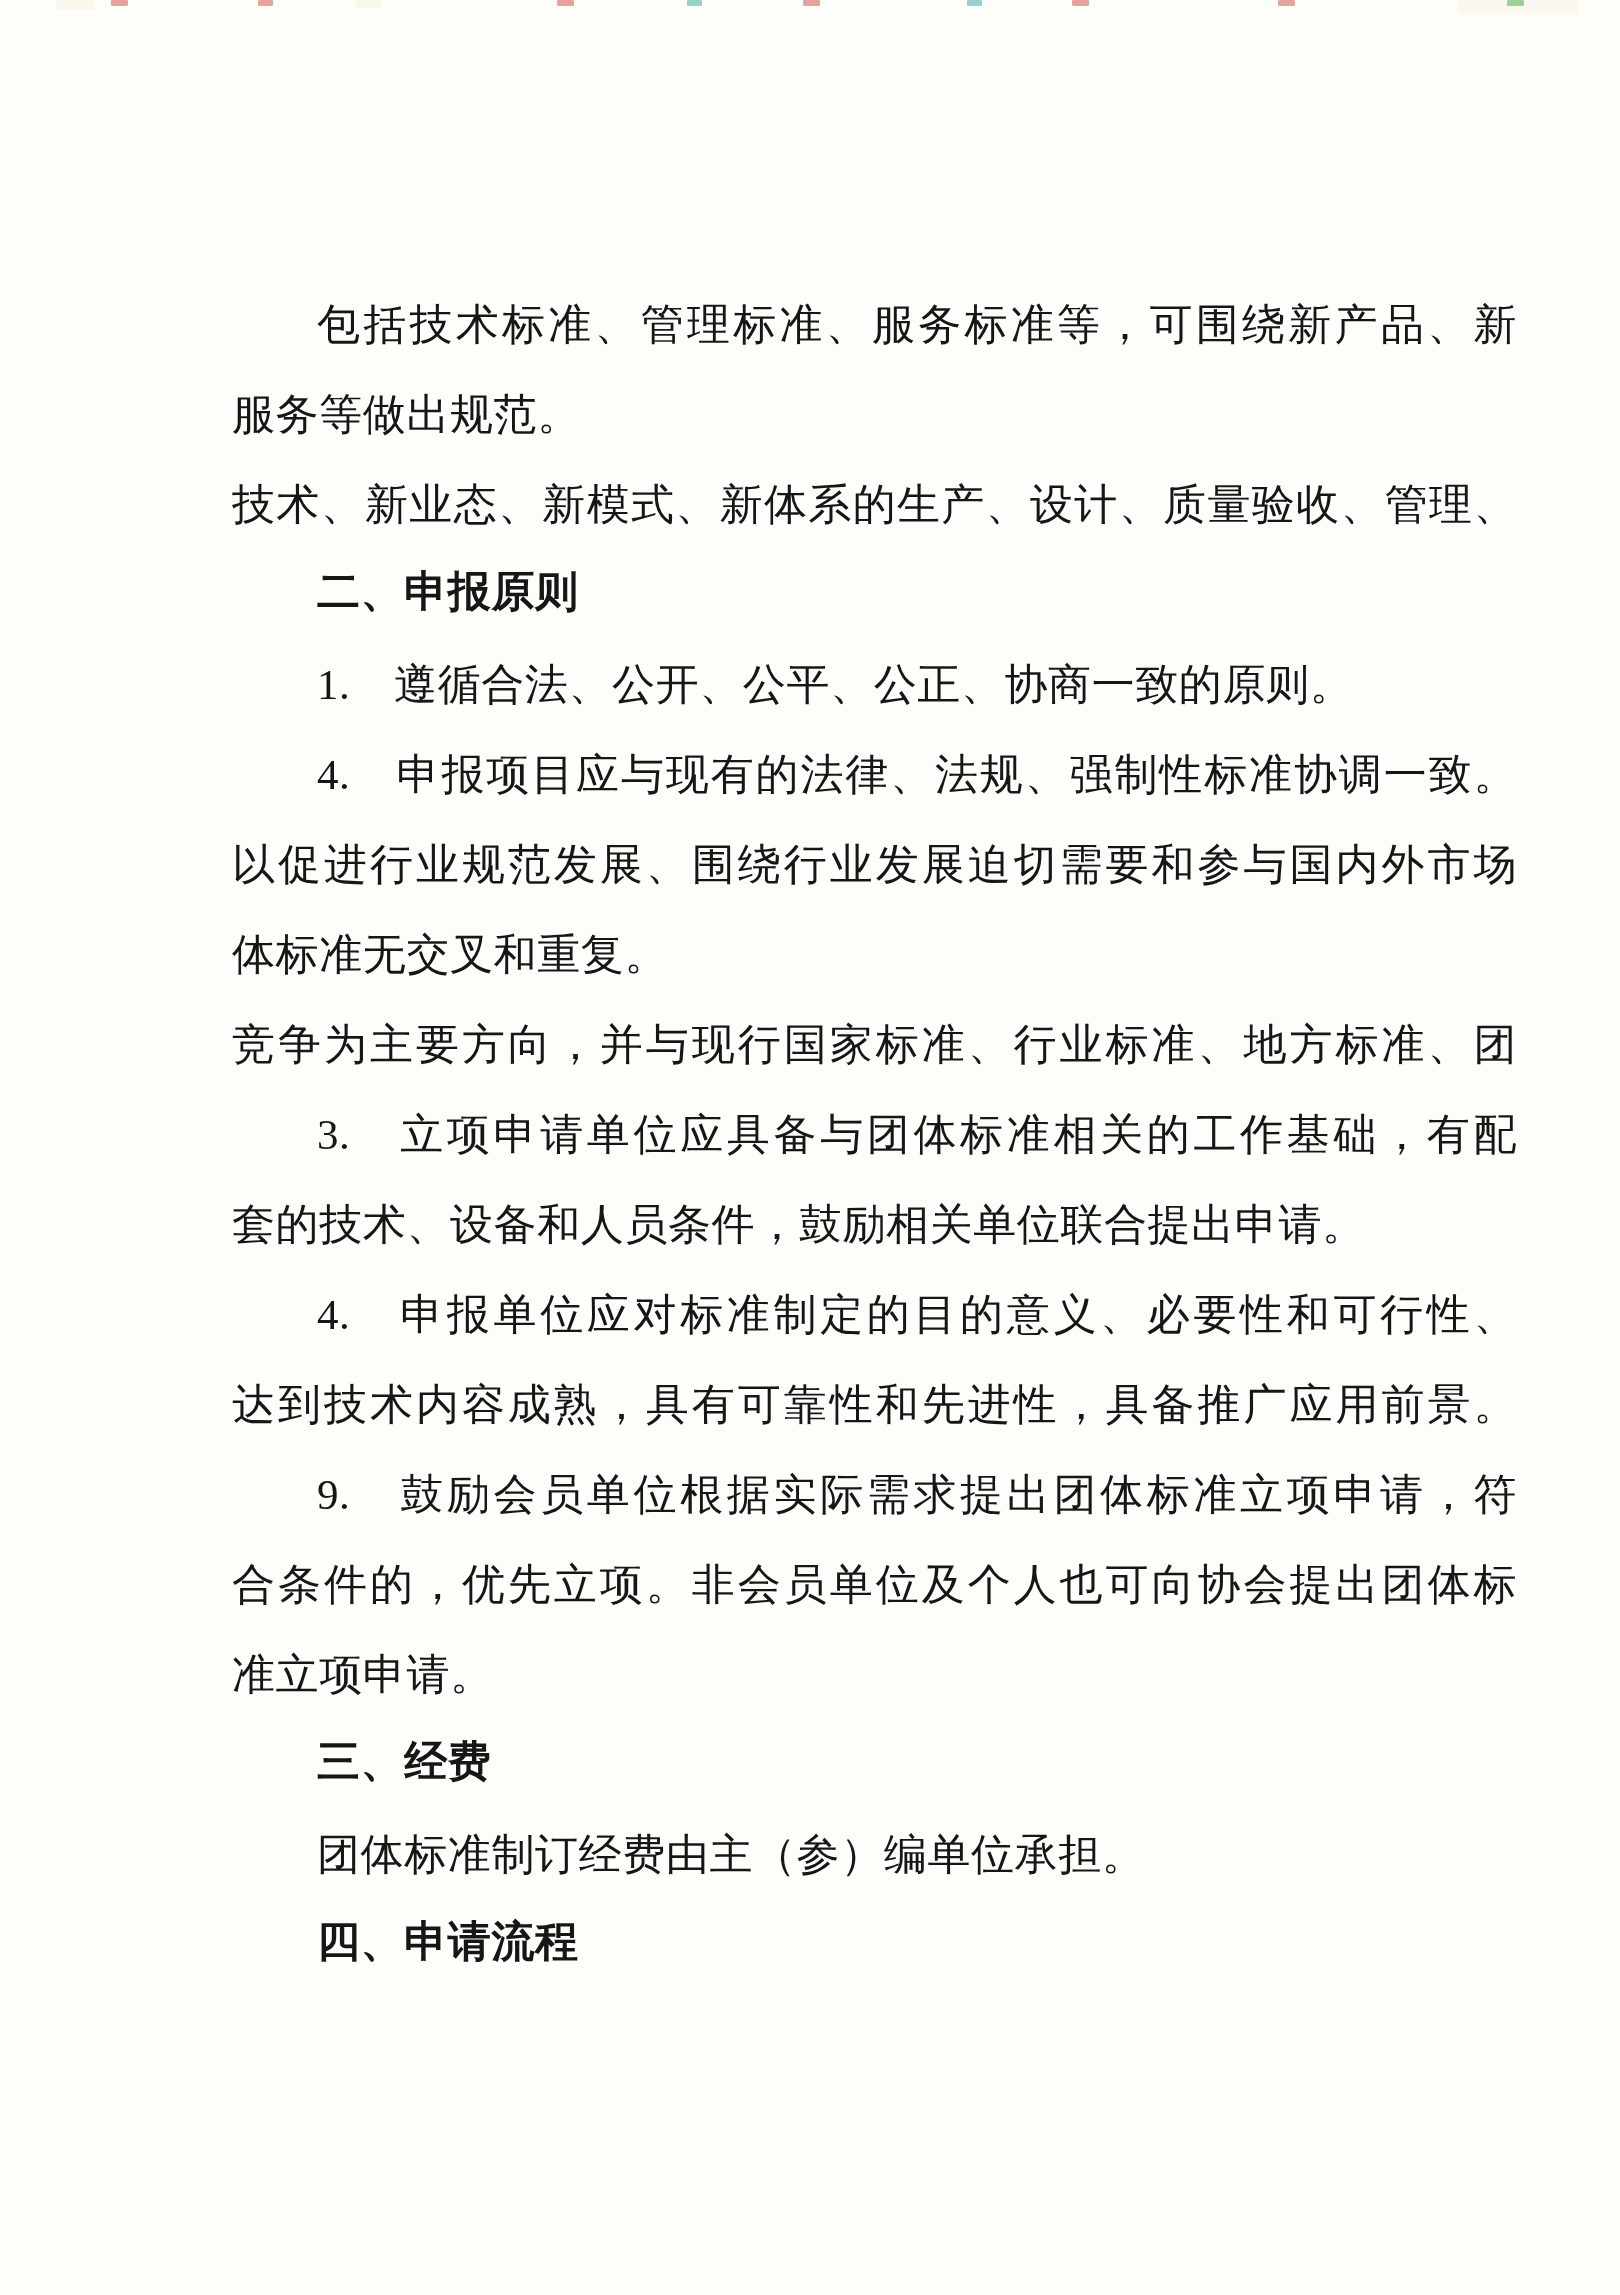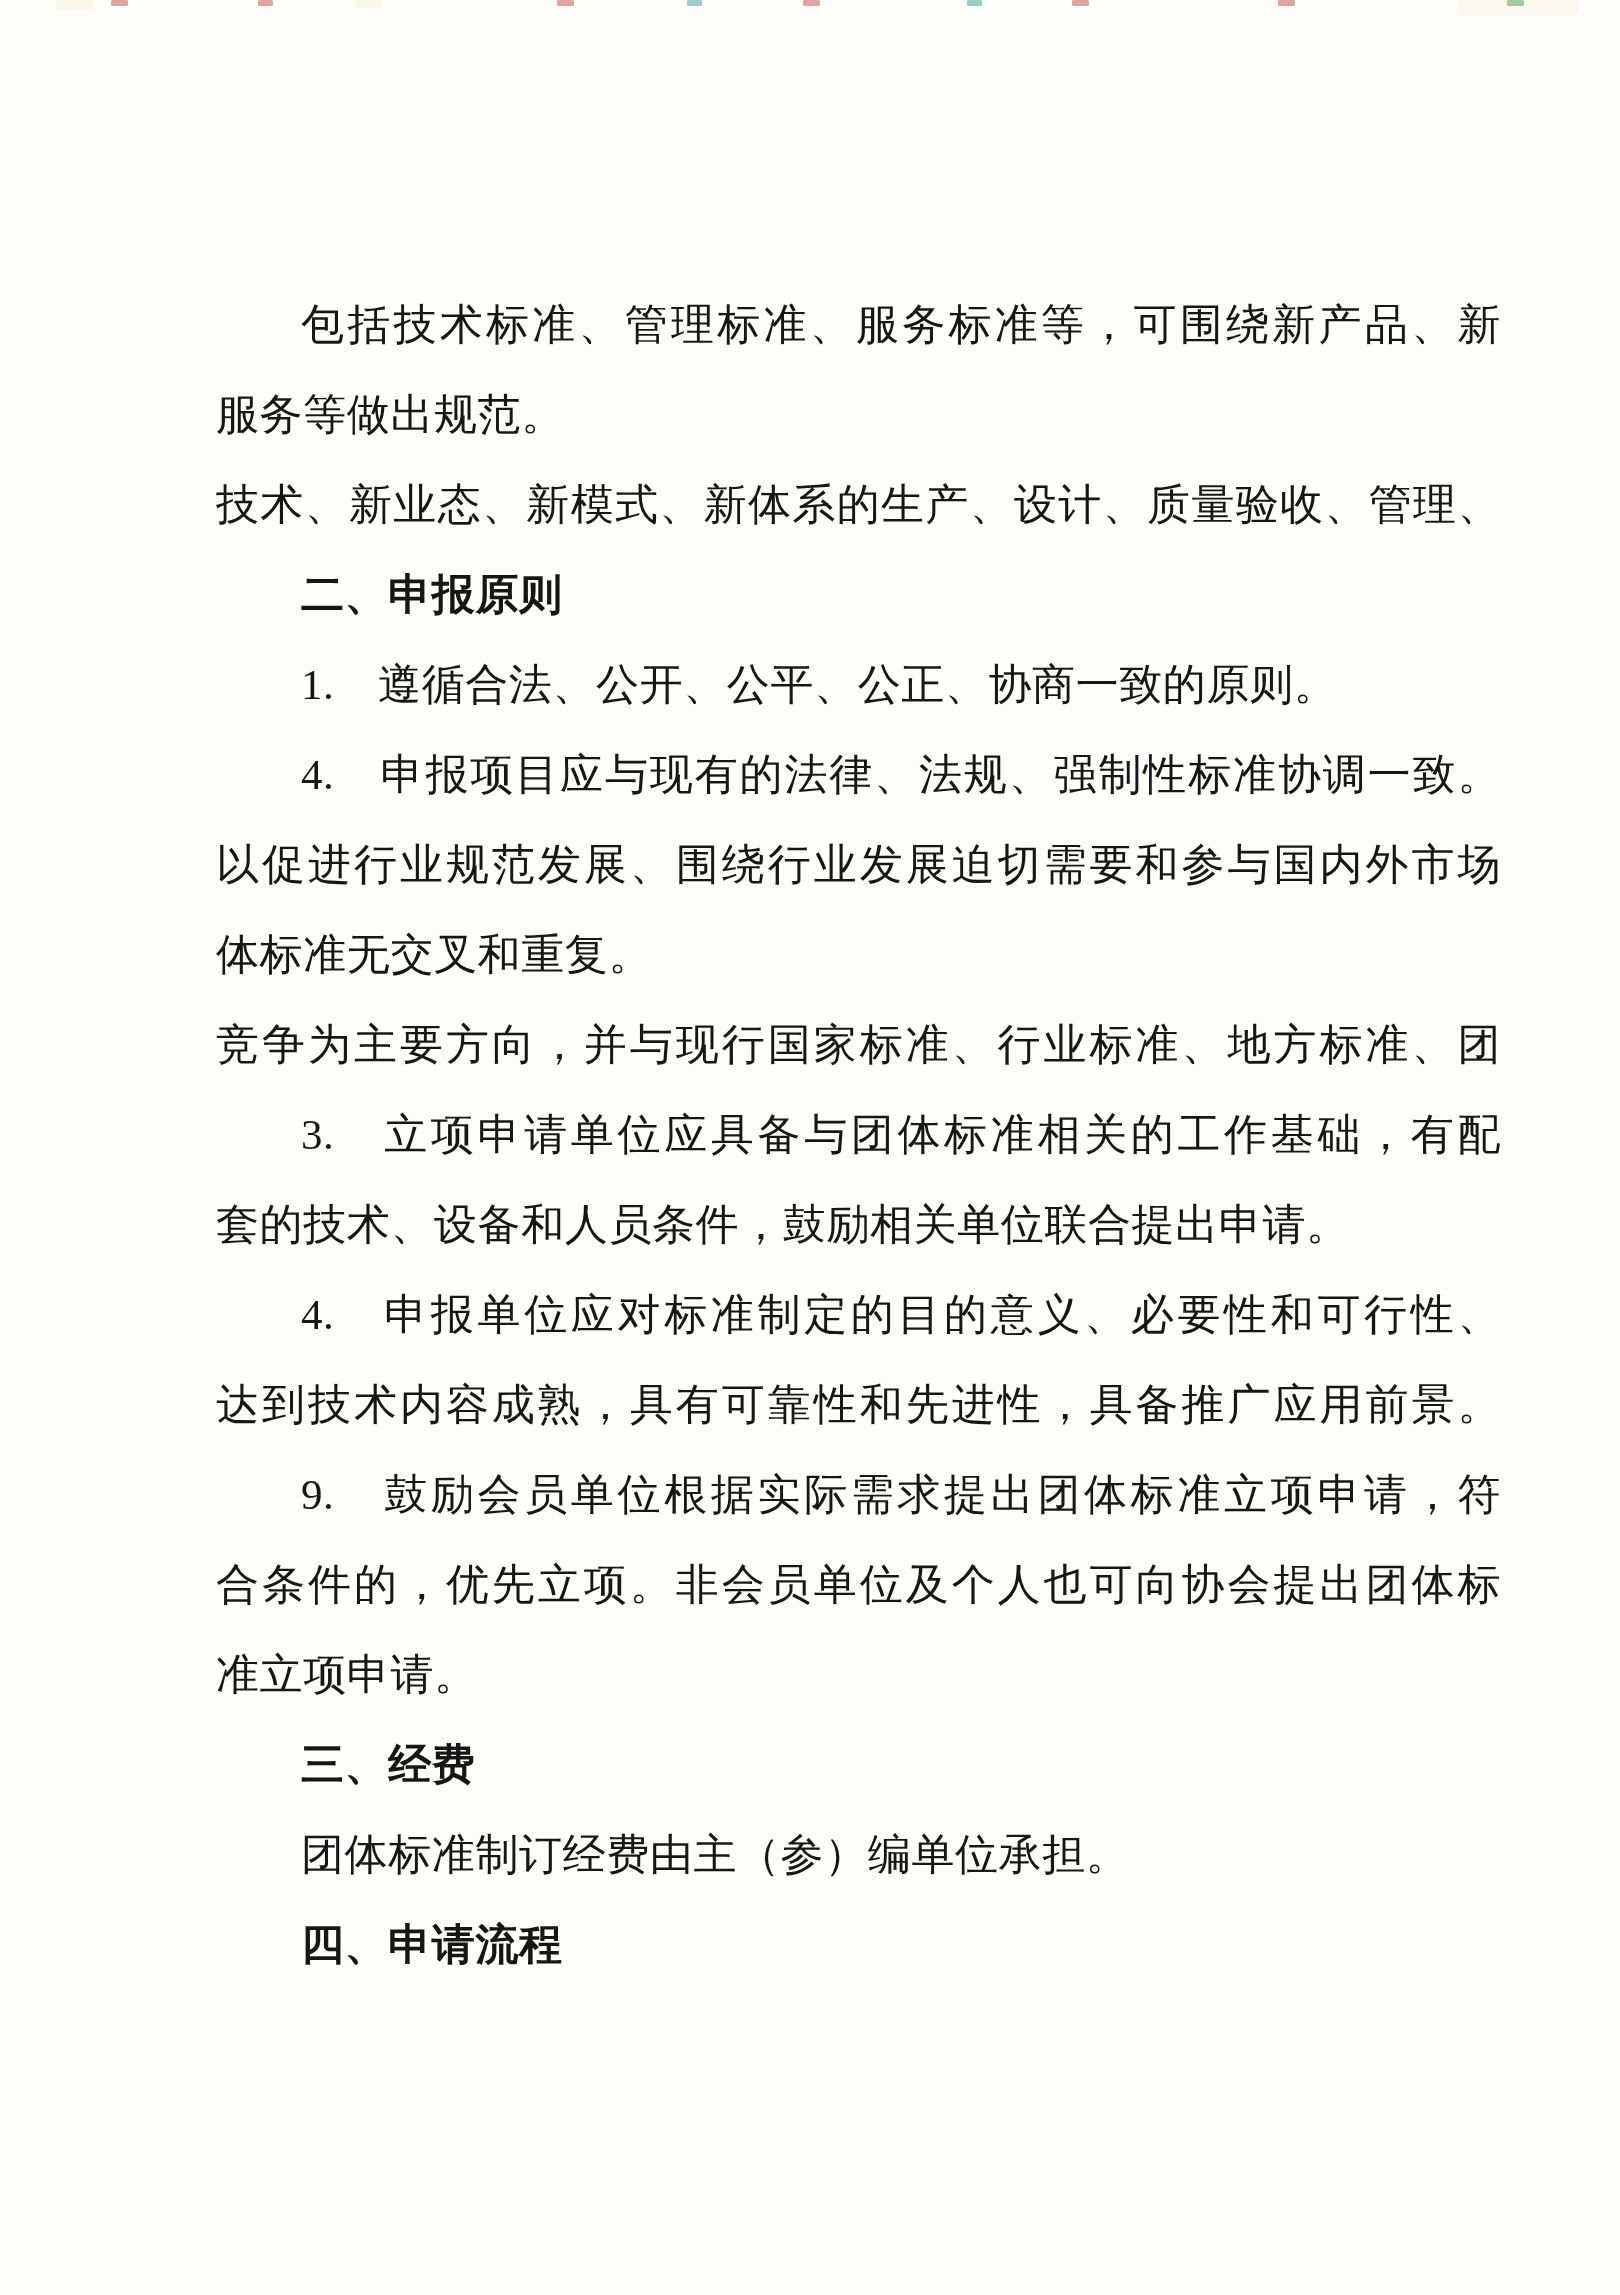--- a/index.html
+++ b/index.html
@@ -16,41 +16,42 @@
     font-family: "Liberation Serif", "DejaVu Serif", serif;
   }
   .scan-mark {
     position: absolute;
     top: 0;
     opacity: 0.55;
     border-radius: 1.3px;
   }
   .doc-body {
     position: absolute;
-    left: 216px;
+    left: 232px;
     top: 280px;
     width: 1285px;
     color: #161616;
     font-size: 43px;
     line-height: 90px;
     letter-spacing: 0.6px;
   }
   .line {
     text-align: justify;
     text-align-last: left;
     white-space: normal;
   }
   .line.fill {
     text-align-last: justify;
   }
   .line.indent {
     text-indent: 85px;
   }
   .line.heading {
     font-weight: bold;
+    font-family: Liberation Mono, monospace;
   }
 </style>
 </head>
 <body>
 
 <div class="page" style="background: rgb(253, 253, 250);">
   <div>
       <div class="scan-mark" style="left: 56px; top: 0px; width: 38px; height: 10.2px; background: rgb(248, 244, 226);"></div>
       <div class="scan-mark" style="left: 111px; top: 0px; width: 16.5px; height: 6.4px; background: rgb(204, 90, 78);"></div>
       <div class="scan-mark" style="left: 258px; top: 0px; width: 15.3px; height: 5.7px; background: rgb(204, 90, 78);"></div>

